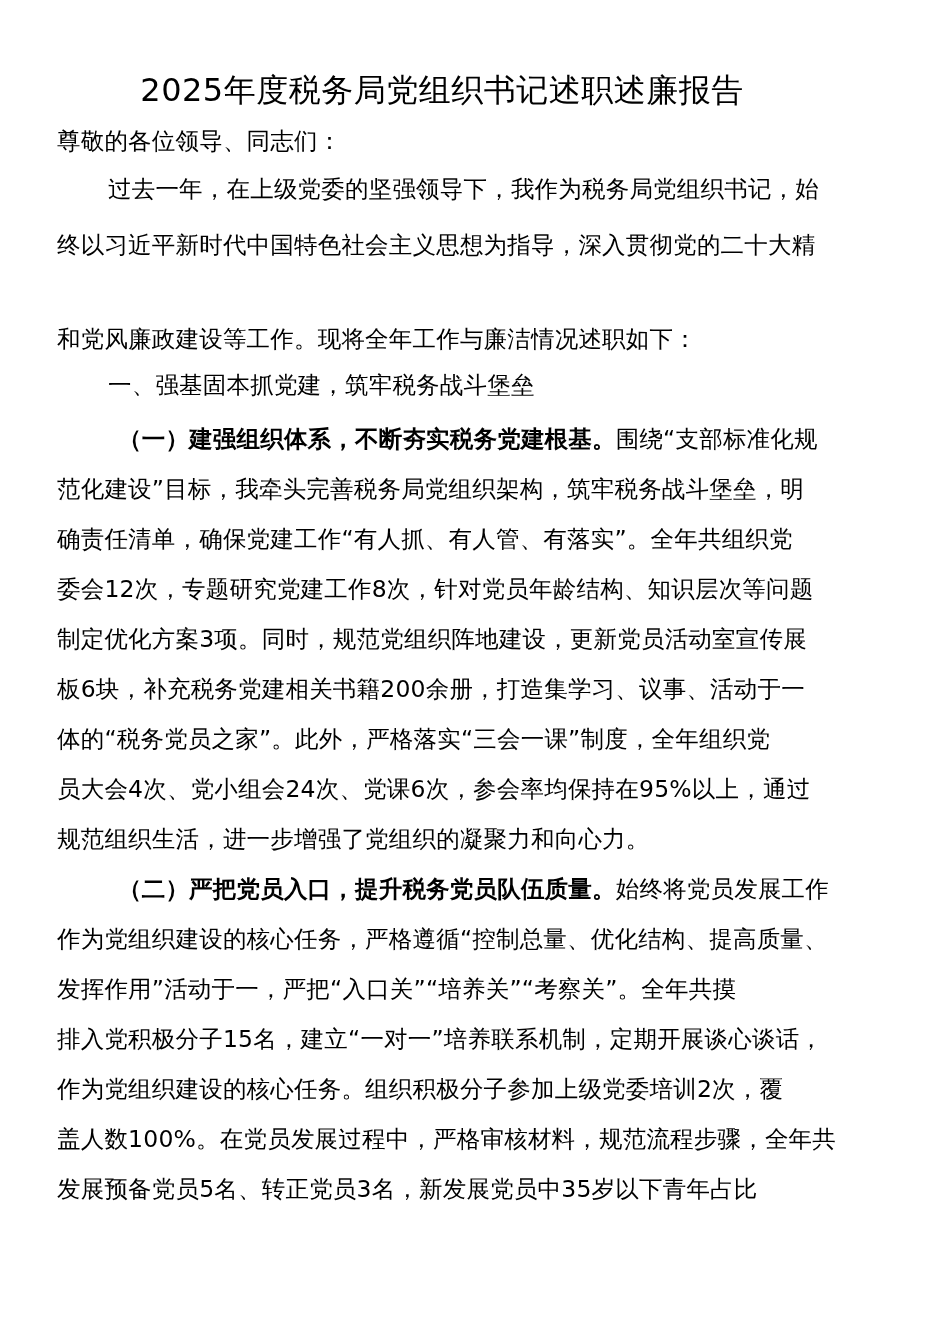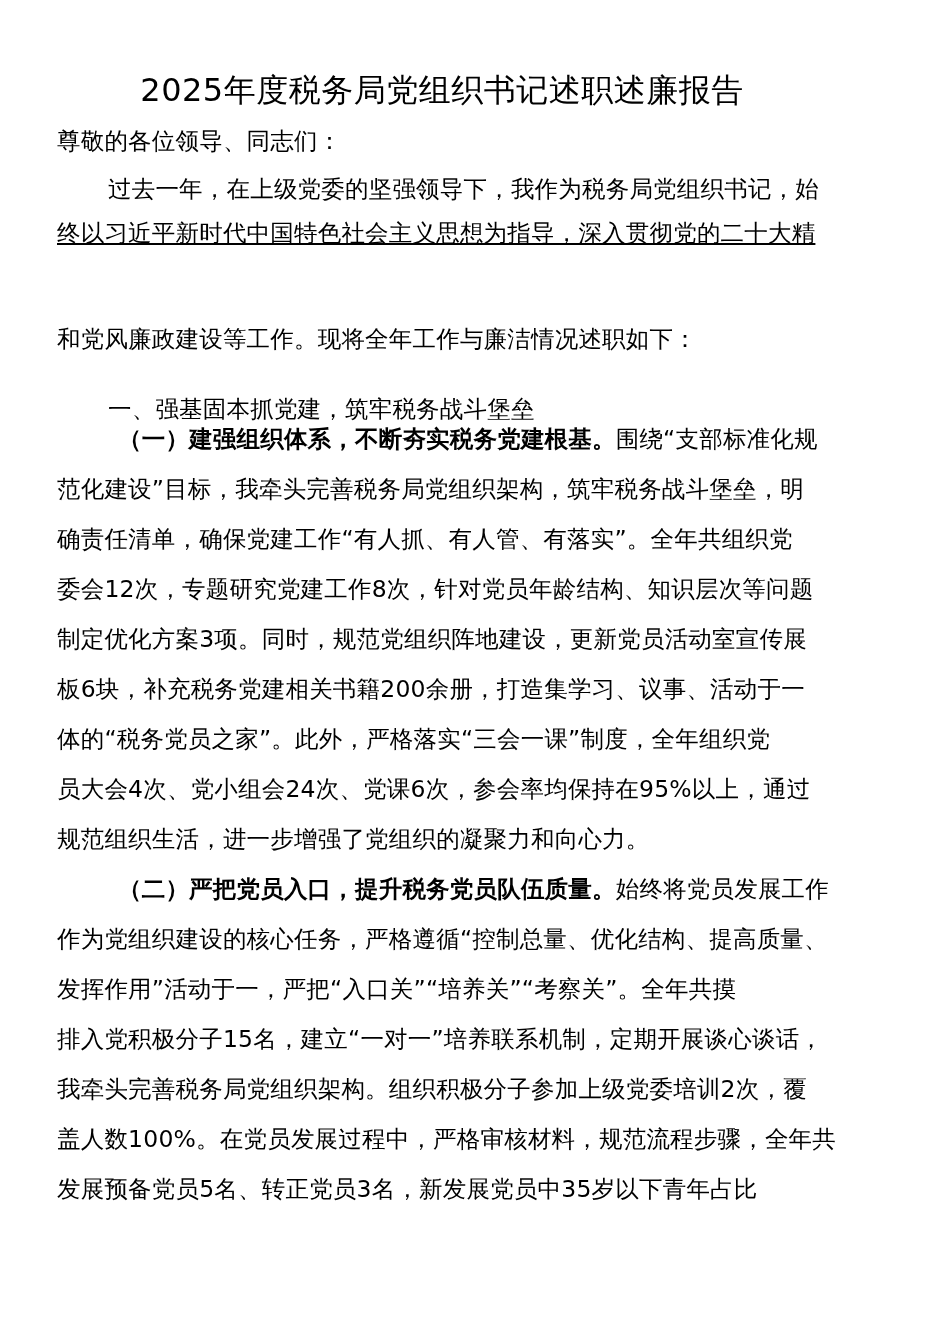--- a/index.html
+++ b/index.html
@@ -16,39 +16,39 @@
 </style>
 </head>
 <body>
 
 <div class="page">
   <div class="title">2025年度税务局党组织书记述职述廉报告</div>
 
   <div class="line" style="top:124px;">尊敬的各位领导、同志们：</div>
 
   <div class="line indent" style="top:172px;">过去一年，在上级党委的坚强领导下，我作为税务局党组织书记，始</div>
-  <div class="line" style="top:216px;text-decoration:underline;">终以习近平新时代中国特色社会主义思想为指导，深入贯彻党的二十大精</div>
+  <div class="line" style="top:228px;">终以习近平新时代中国特色社会主义思想为指导，深入贯彻党的二十大精</div>
   <div class="line" style="top:322px;">和党风廉政建设等工作。现将全年工作与廉洁情况述职如下：</div>
 
-  <div class="line indent" style="top:392px;">一、强基固本抓党建，筑牢税务战斗堡垒</div>
+  <div class="line indent" style="top:368px;">一、强基固本抓党建，筑牢税务战斗堡垒</div>
 
   <div class="line indent-bold" style="top:422px;">
     <span class="b">（一）建强组织体系，不断夯实税务党建根基。</span><span>围绕“支部标准化规</span>
   </div>
   <div class="line" style="top:472px;">范化建设”目标，我牵头完善税务局党组织架构，筑牢税务战斗堡垒，明</div>
   <div class="line" style="top:522px;">确责任清单，确保党建工作“有人抓、有人管、有落实”。全年共组织党</div>
   <div class="line" style="top:572px;">委会12次，专题研究党建工作8次，针对党员年龄结构、知识层次等问题</div>
   <div class="line" style="top:622px;">制定优化方案3项。同时，规范党组织阵地建设，更新党员活动室宣传展</div>
   <div class="line" style="top:672px;">板6块，补充税务党建相关书籍200余册，打造集学习、议事、活动于一</div>
   <div class="line" style="top:722px;">体的“税务党员之家”。此外，严格落实“三会一课”制度，全年组织党</div>
   <div class="line" style="top:772px;">员大会4次、党小组会24次、党课6次，参会率均保持在95%以上，通过</div>
   <div class="line" style="top:822px;">规范组织生活，进一步增强了党组织的凝聚力和向心力。</div>
 
   <div class="line indent-bold" style="top:872px;">
     <span class="b">（二）严把党员入口，提升税务党员队伍质量。</span><span>始终将党员发展工作</span>
   </div>
   <div class="line" style="top:922px;">作为党组织建设的核心任务，严格遵循“控制总量、优化结构、提高质量、</div>
   <div class="line" style="top:972px;">发挥作用”活动于一，严把“入口关”“培养关”“考察关”。全年共摸</div>
   <div class="line" style="top:1022px;">排入党积极分子15名，建立“一对一”培养联系机制，定期开展谈心谈话，</div>
-  <div class="line" style="top:1072px;">我牵头完善税务局党组织架构。组织积极分子参加上级党委培训2次，覆</div>
+  <div class="line" style="top:1072px;">作为党组织建设的核心任务。组织积极分子参加上级党委培训2次，覆</div>
   <div class="line" style="top:1122px;">盖人数100%。在党员发展过程中，严格审核材料，规范流程步骤，全年共</div>
   <div class="line" style="top:1172px;">发展预备党员5名、转正党员3名，新发展党员中35岁以下青年占比</div>
 </div>
 
 </body></html>

